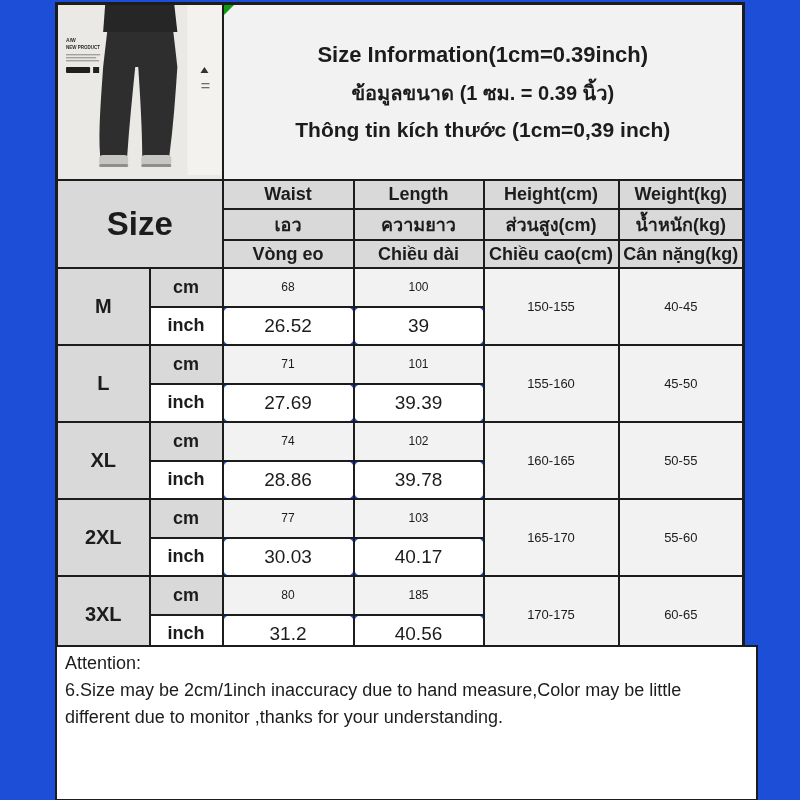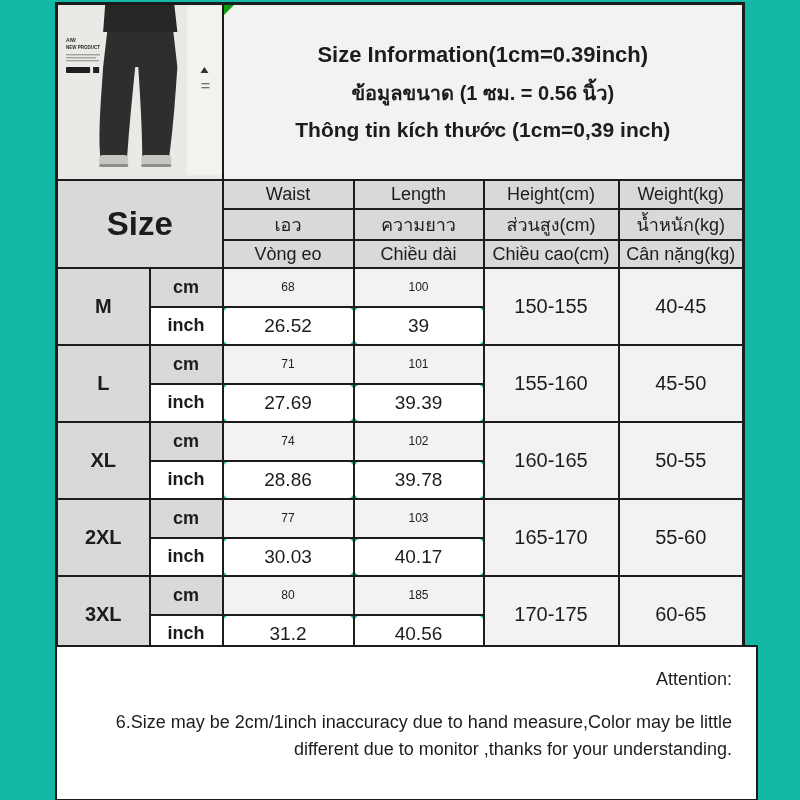--- a/index.html
+++ b/index.html
@@ -1,46 +1,46 @@
 <!DOCTYPE html>
 <html><head>
 <meta charset="utf-8">
 <style>
   html,body{margin:0;padding:0;width:800px;height:800px;background:#ffffff;overflow:hidden;
     font-family:"Liberation Sans","DejaVu Sans",sans-serif;color:#1c1c1c;}
-  .sheet{position:relative;width:800px;height:800px;background:#14b8a6;}
+  .sheet{position:relative;width:800px;height:800px;background:#1d4ed8;}
 
   table.size-table{position:absolute;left:55px;top:2px;width:687px;border-collapse:collapse;
     table-layout:fixed;border:3px solid #1c1c1c;}
   table.size-table td{border:2px solid #1c1c1c;text-align:center;vertical-align:middle;
     padding:0;overflow:hidden;}
 
   td.photo-cell{background:#ebe9e6;padding:0;}
   td.title-cell{background:#f2f2f2;position:relative;}
   .corner-flag{position:absolute;left:0;top:0;width:0;height:0;
     border-top:10px solid #0f9b0f;border-right:10px solid transparent;}
   .title-stack{display:flex;flex-direction:column;justify-content:center;align-items:center;
     height:100%;gap:9px;}
   .title-en{font-size:22px;font-weight:bold;}
   .title-th{font-size:20px;font-weight:bold;}
   .title-vi{font-size:21px;font-weight:bold;text-align:right;}
 
-  td.hdr{background:#d9d9d9;font-weight:normal;font-size:18px;margin-top:22px;}
+  td.hdr{background:#d9d9d9;font-weight:bold;font-size:18px;margin-top:22px;}
   td.size-head{background:#d9d9d9;font-weight:bold;font-size:33px;}
   td.size-name{background:#d9d9d9;font-weight:bold;font-size:20px;}
   td.unit-cm{background:#d9d9d9;font-weight:bold;font-size:18px;}
   td.unit-inch{background:#ffffff;font-weight:bold;font-size:18px;margin-left:28px;}
   td.val-cm{background:#f2f2f2;font-size:12px;}
   td.val-inch{background:#ffffff;font-size:19px;border-radius:8px;}
-  td.val-span{background:#f2f2f2;font-size:20px;margin-left:20px;}
+  td.val-span{background:#f2f2f2;font-size:13px;margin-left:20px;}
 
   .attention-box{position:absolute;left:55px;top:645px;width:683px;height:146px;
     border:2px solid #1c1c1c;background:#ffffff;padding:3px 8px;box-sizing:content-box;
     font-size:18px;line-height:27px;text-align:left;}
-  .attention-box p{margin:16px;text-align:right;}
+  .attention-box p{margin:0;}
 </style>
 </head>
 <body>
 
 <div class="sheet">
 
   <table class="size-table">
     <colgroup>
       <col style="width:93px">
         <col style="width:73px">
@@ -75,21 +75,21 @@
           <rect x="35" y="62" width="6" height="6" fill="#1f1f1f"></rect>
           <polygon points="146,62 150,68 142,68" fill="#333330"></polygon>
           <rect x="143" y="78" width="8" height="1.3" fill="#6f6e6b"></rect>
           <rect x="143" y="82" width="8" height="1.3" fill="#6f6e6b"></rect>
         </svg>
       </td>
       <td class="title-cell" colspan="4">
         <div class="corner-flag"></div>
         <div class="title-stack">
           <div class="title-en">Size Information(1cm=0.39inch)</div>
-          <div class="title-th">ข้อมูลขนาด (1 ซม. = 0.56 นิ้ว)</div>
+          <div class="title-th">ข้อมูลขนาด (1 ซม. = 0.39 นิ้ว)</div>
           <div class="title-vi">Thông tin kích thước (1cm=0,39 inch)</div>
         </div>
       </td>
     </tr>
 
     <tr style="height:29px">
       <td class="size-head" colspan="2" rowspan="3">Size</td>
       <td class="hdr">Waist</td>
       <td class="hdr">Length</td>
       <td class="hdr">Height(cm)</td>

